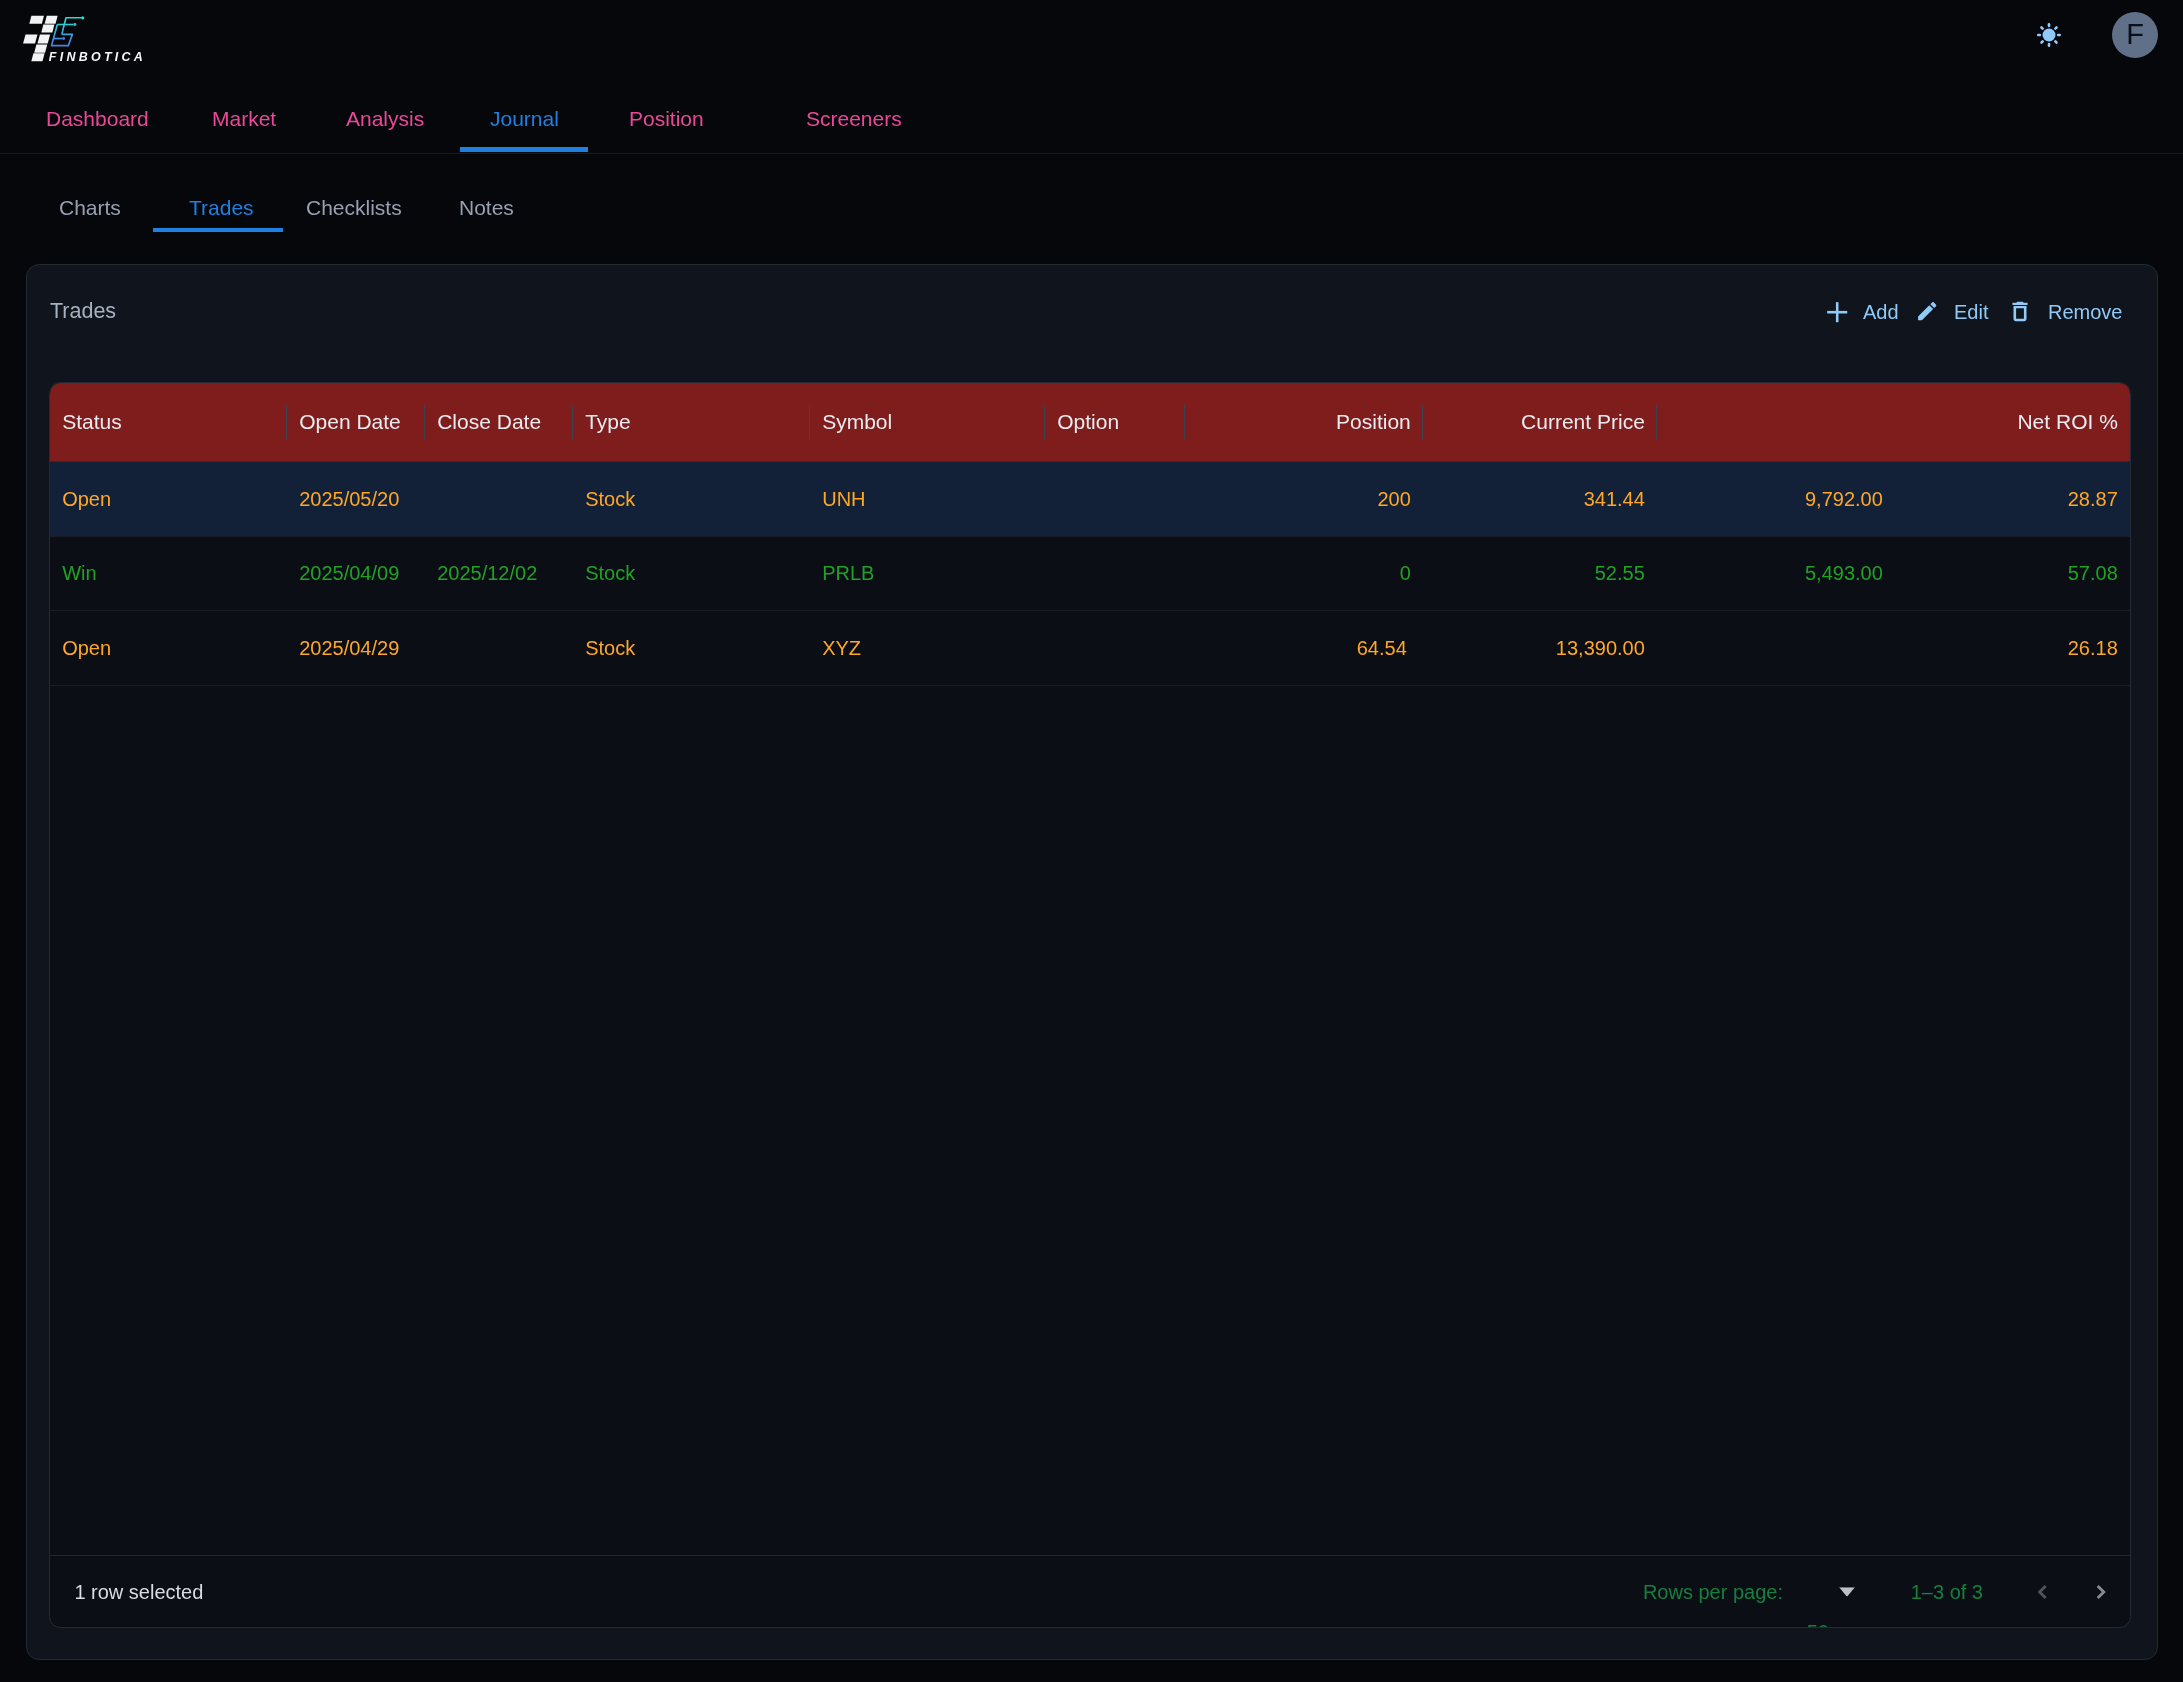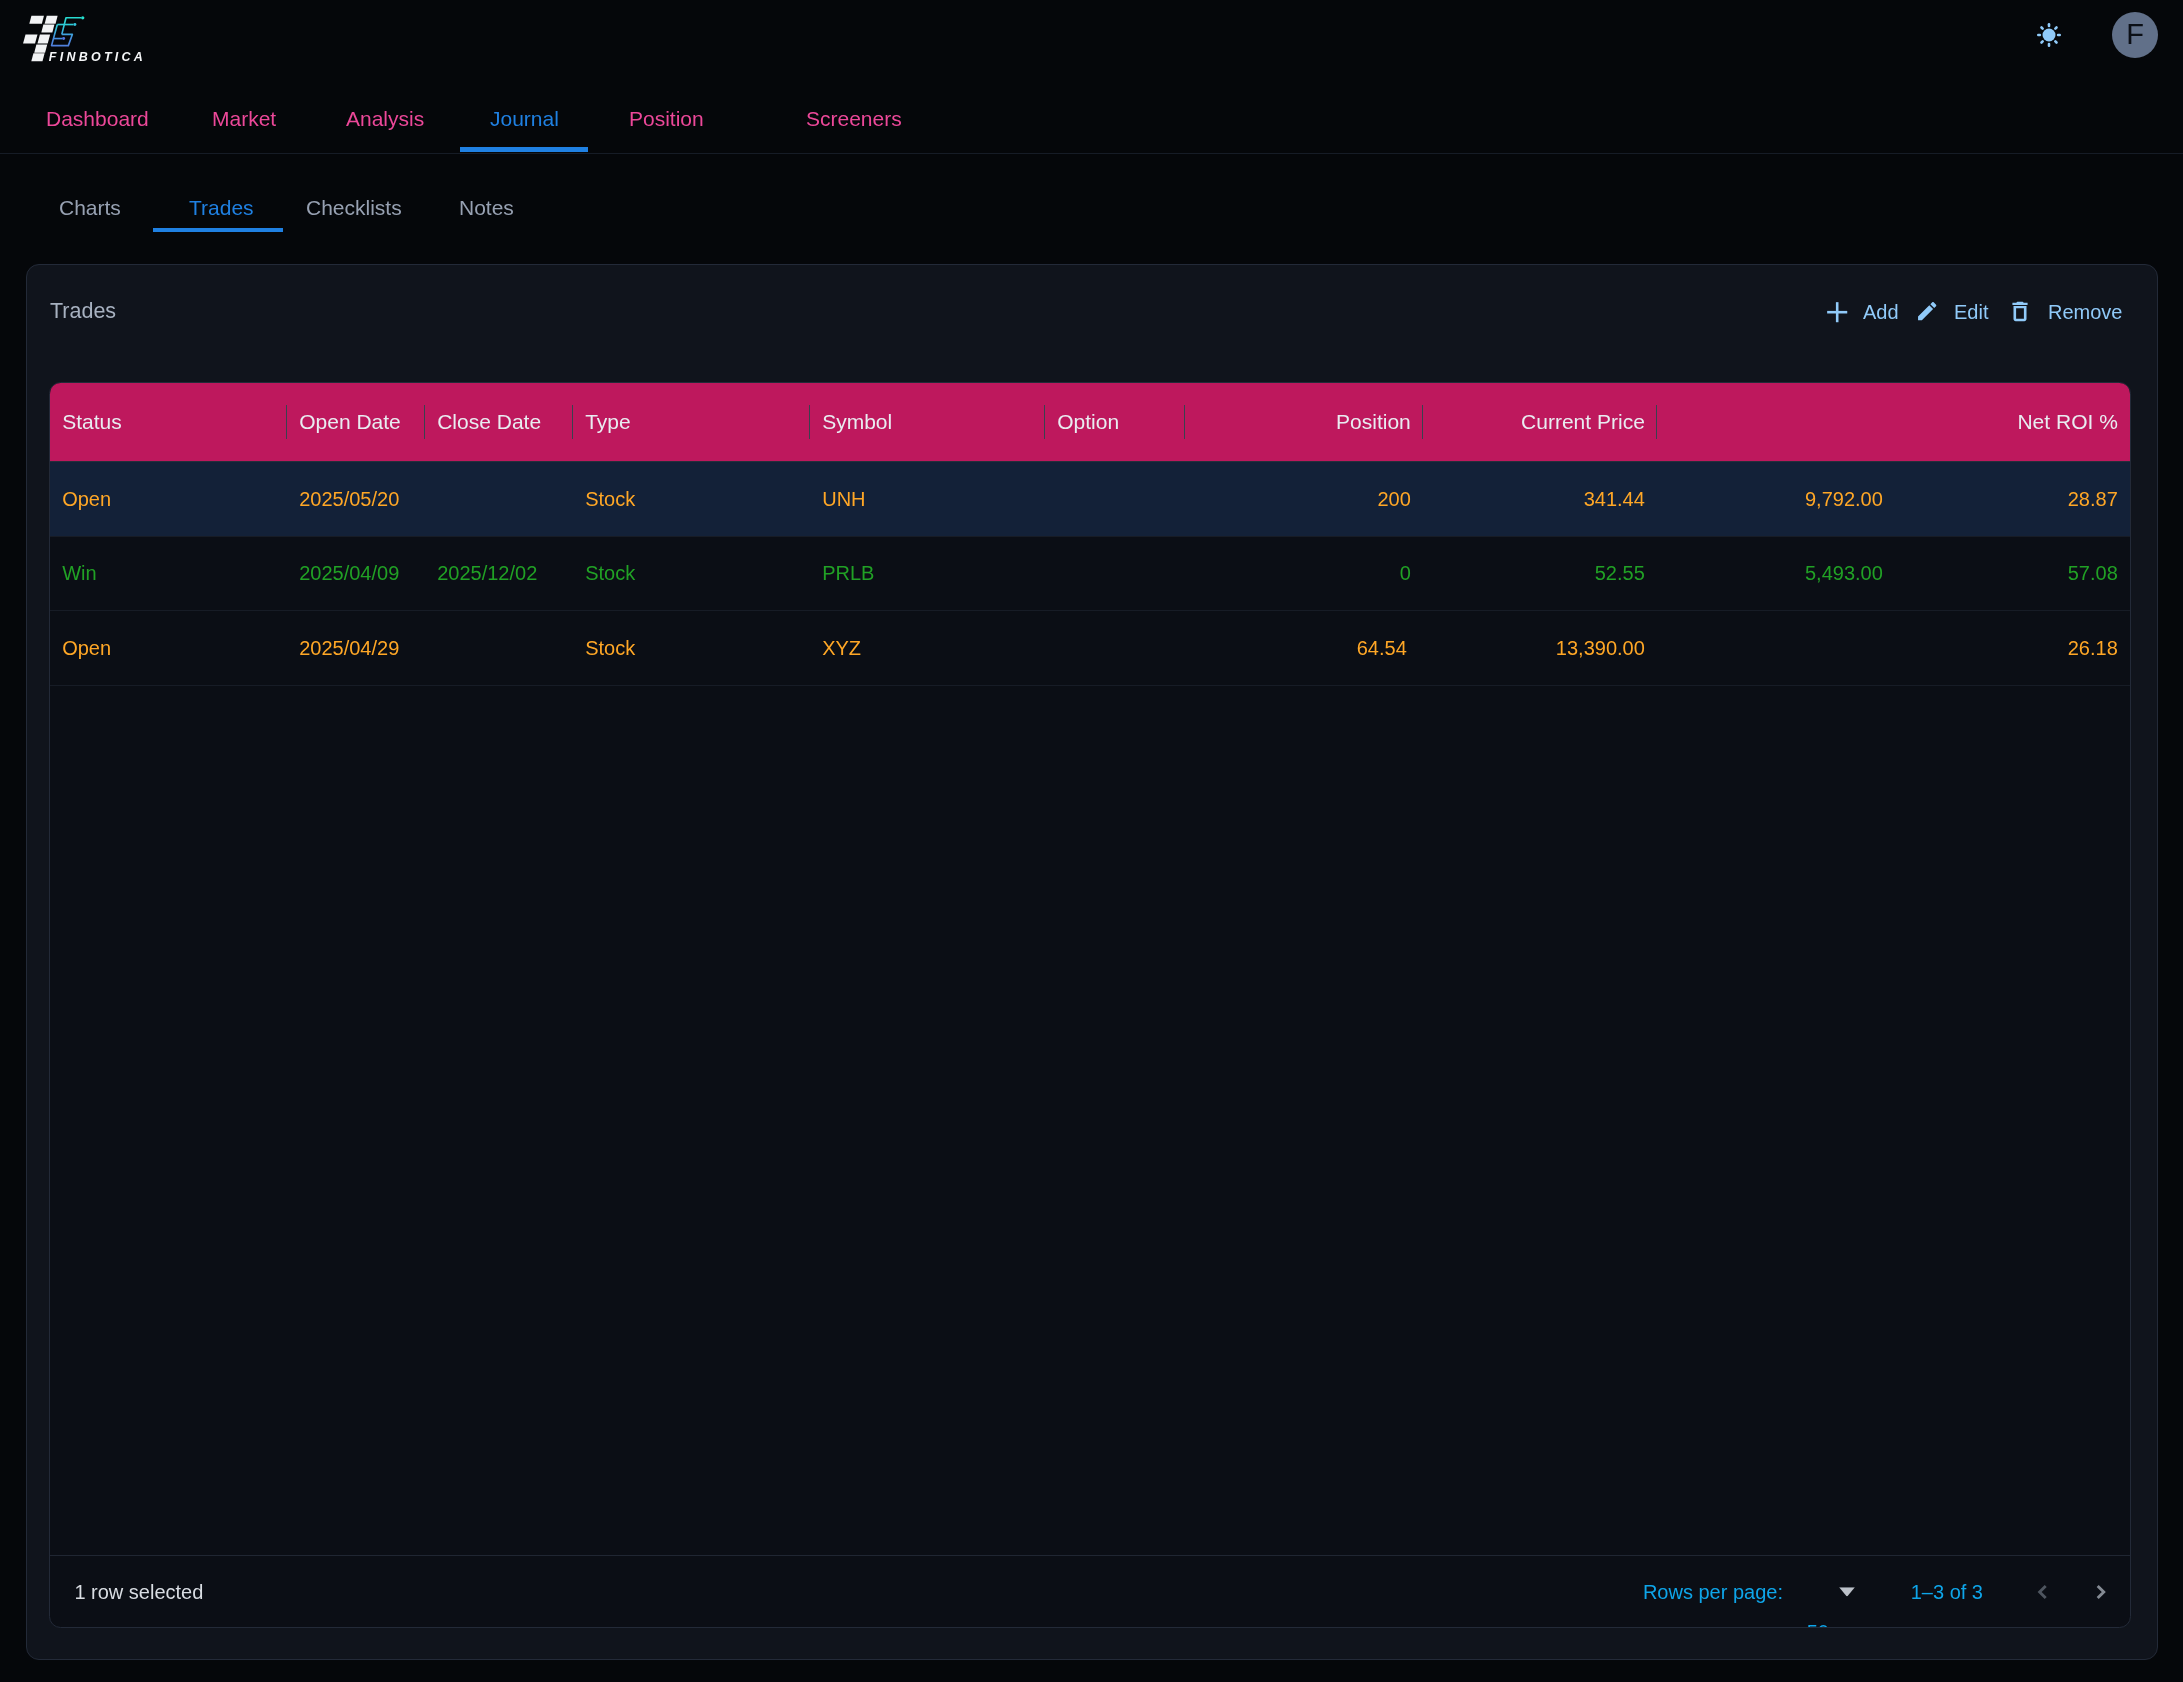--- a/index.html
+++ b/index.html
@@ -18,32 +18,32 @@
   .subtab.active { color:#1f80e2; }
   .subind { position:absolute; left:153px; top:228px; width:130px; height:4.3px; background:#1f80e2; }
 
   
   .card { position:absolute; left:26px; top:264px; width:2132px; height:1396px; background:#10141c; border:1.4px solid #232a38; border-radius:13px; }
   .cardtitle { position:absolute; left:23px; top:34px; font-size:21.5px; color:#a7b1c0; }
   .btn { position:absolute; top:34px; font-size:20px; font-weight:500; color:#90caf9; line-height:26px; }
 
   
   .grid { position:absolute; left:22px; top:117px; width:2082px; height:1246px; border:1.4px solid #232a38; border-radius:11.5px; background:#0b0e15; overflow:hidden; }
-  .ghead { position:absolute; left:0; top:0; right:0; height:79px; background:#be185d; border-bottom:1.4px solid #272d3a; display:flex; }
+  .ghead { position:absolute; left:0; top:0; right:0; height:79px; background:#7f1d1d; border-bottom:1.4px solid #272d3a; display:flex; }
   .hc { position:relative; display:flex; align-items:center; padding:0 12.2px; font-size:21px; font-weight:500; color:#e9ecf1; }
   .hc.num { justify-content:flex-end; }
   .hc .sep { position:absolute; right:0; top:22px; width:1.4px; height:34px; background:#3a414f; }
   .row { position:absolute; left:0; right:0; height:75px; display:flex; border-bottom:0.7px solid #171c26; }
   .cell { display:flex; align-items:center; padding:0 12.2px; font-size:20px; overflow:hidden; }
   .cell.num { justify-content:flex-end; }
   .orange { color:#ffa726; }
   .green { color:#21a125; }
   .gfoot { position:absolute; left:0; right:0; bottom:0; height:72px; border-top:0.7px solid #202632; }
   .gfoot .sel { position:absolute; left:24.4px; top:50%; transform:translateY(-50%); font-size:20px; color:#d9dde3; }
-  .fitem { position:absolute; top:50%; transform:translateY(-50%); font-size:20px; color:#0ea5e9;text-align:center; }
+  .fitem { position:absolute; top:50%; transform:translateY(-50%); font-size:20px; color:#15803d;text-align:center; }
   .fitem svg { display:block; }
 
   .c0{width:237px}.c1{width:138px}.c2{width:148px}.c3{width:237px}.c4{width:235px}
   .c5{width:140px}.c6{width:238px}.c7{width:234px}.c8{width:238px}.c9{flex:1}
 </style>
 </head>
 <body>
 
   <div class="abs" id="logo" style="left:14.3px;top:7.2px;width:158px;height:57px;">
     <svg width="158" height="57" viewBox="0 0 220 80">

